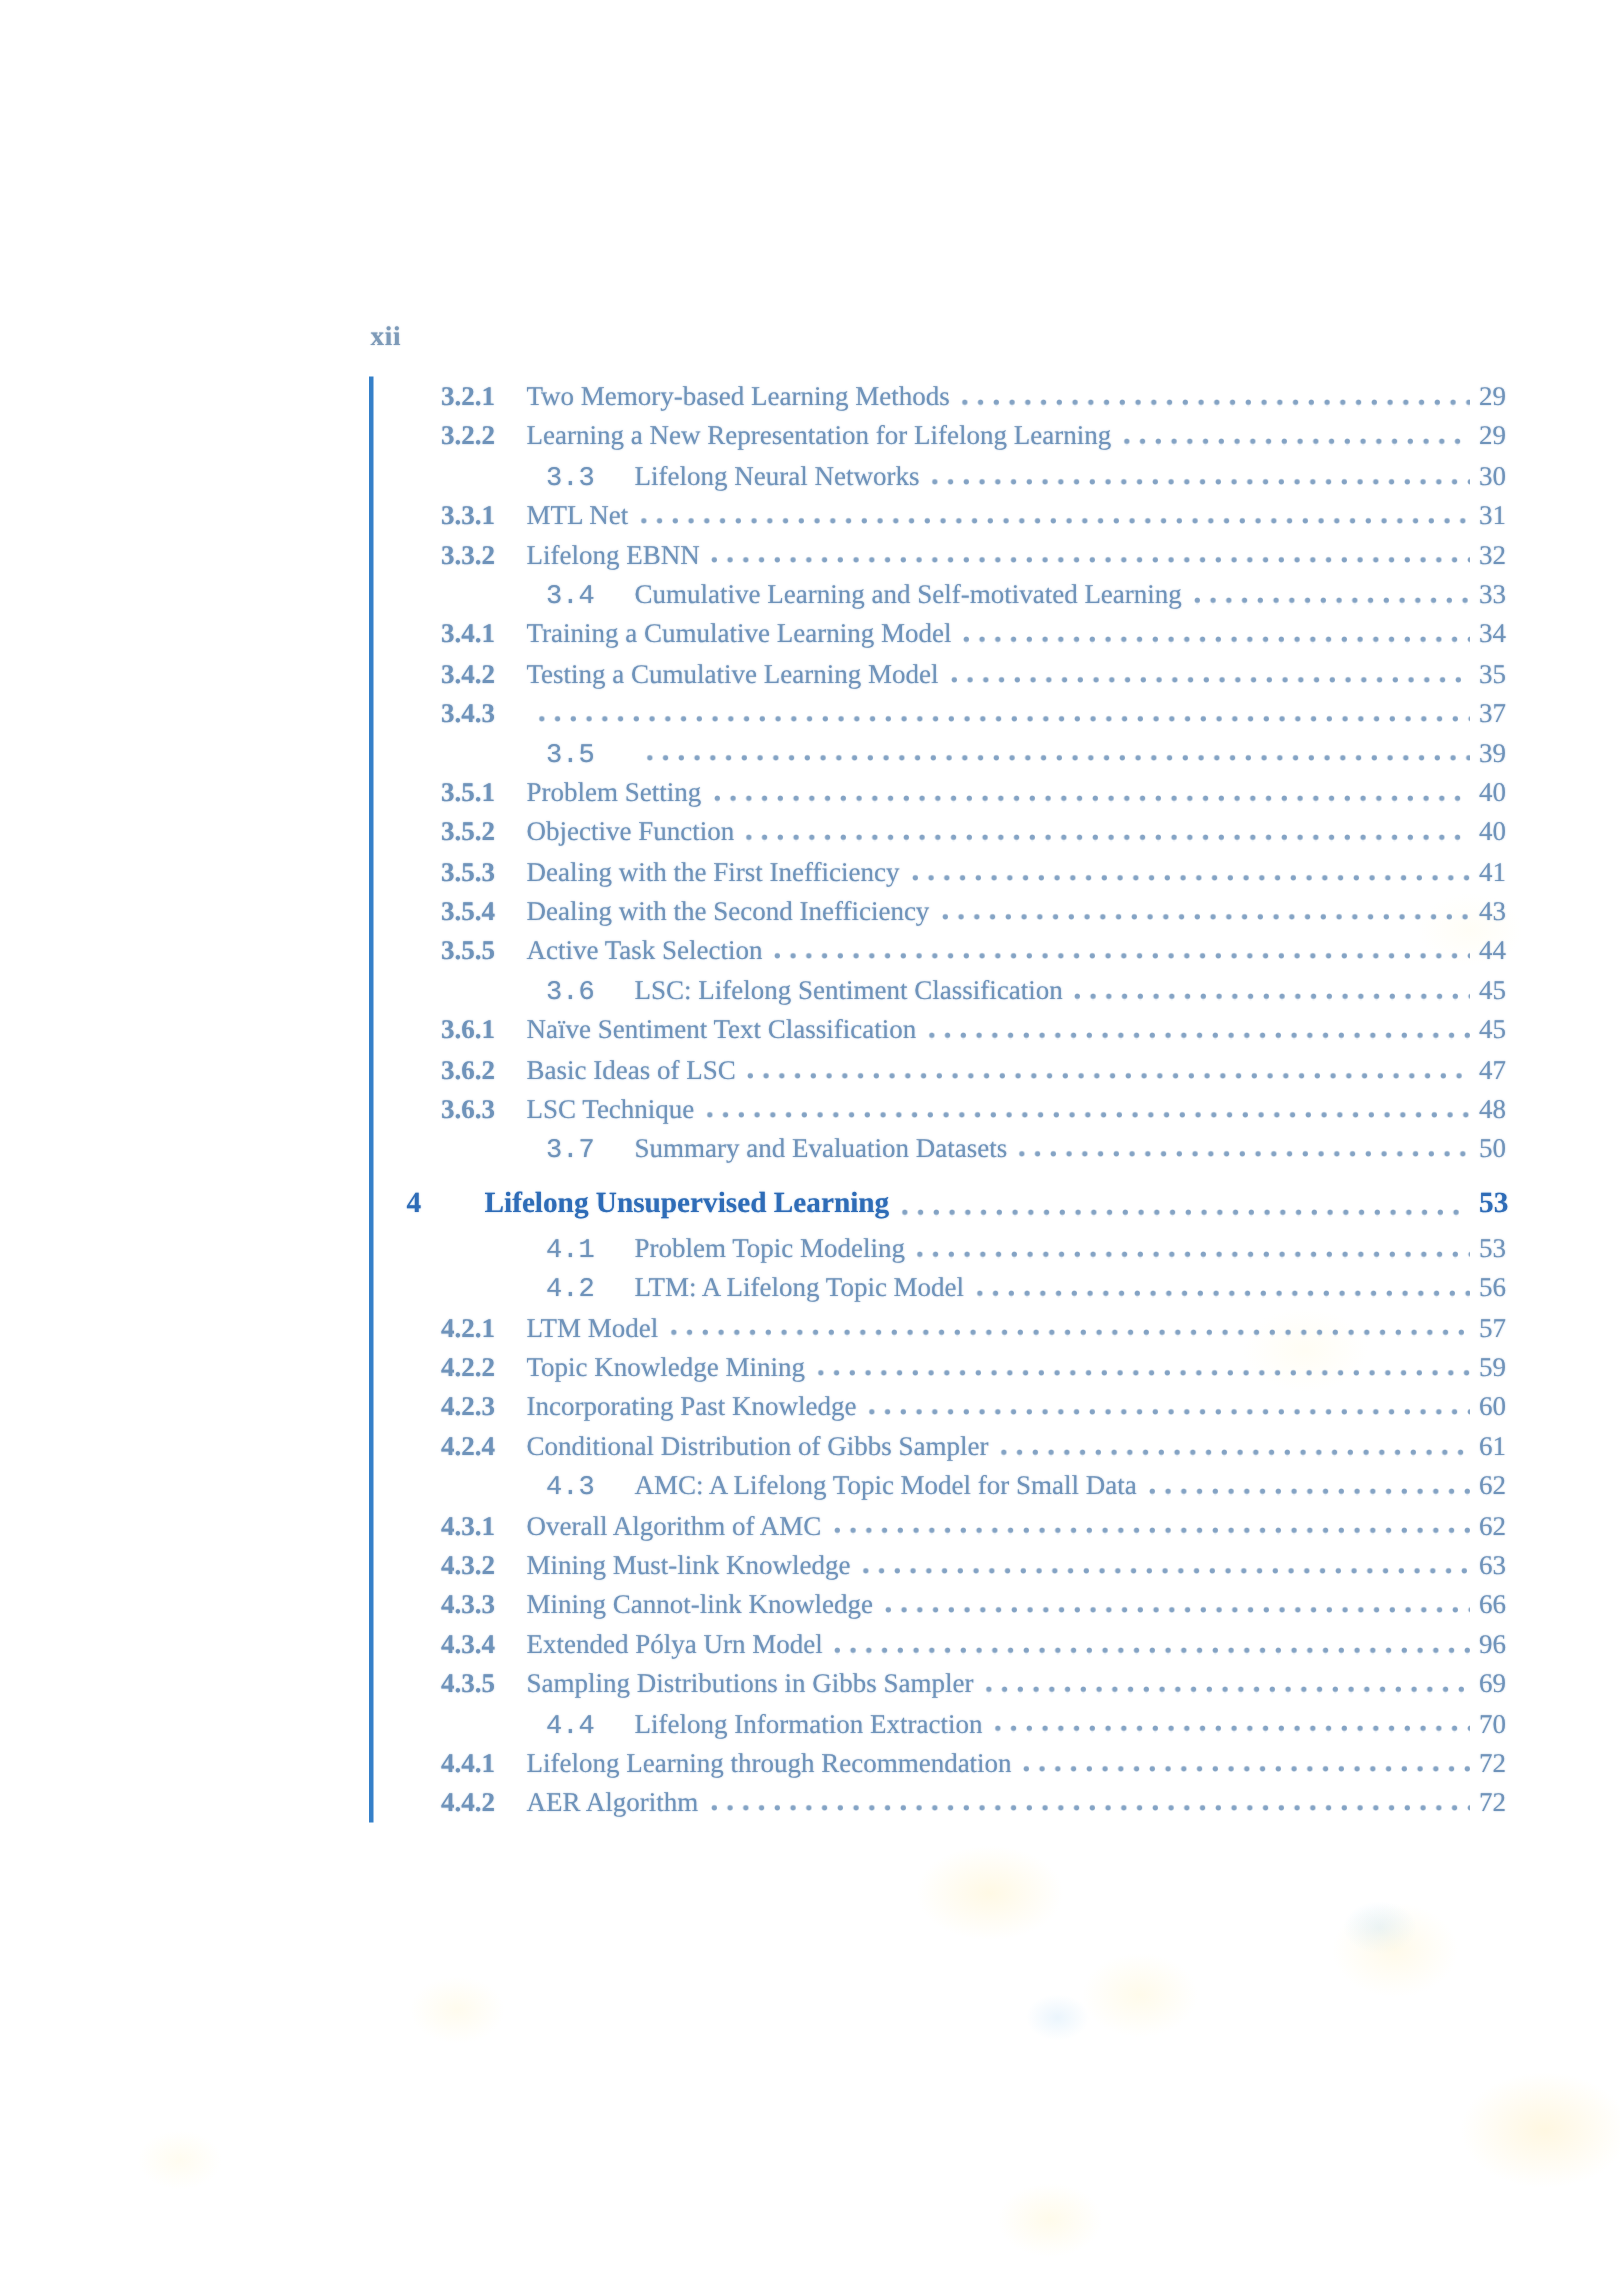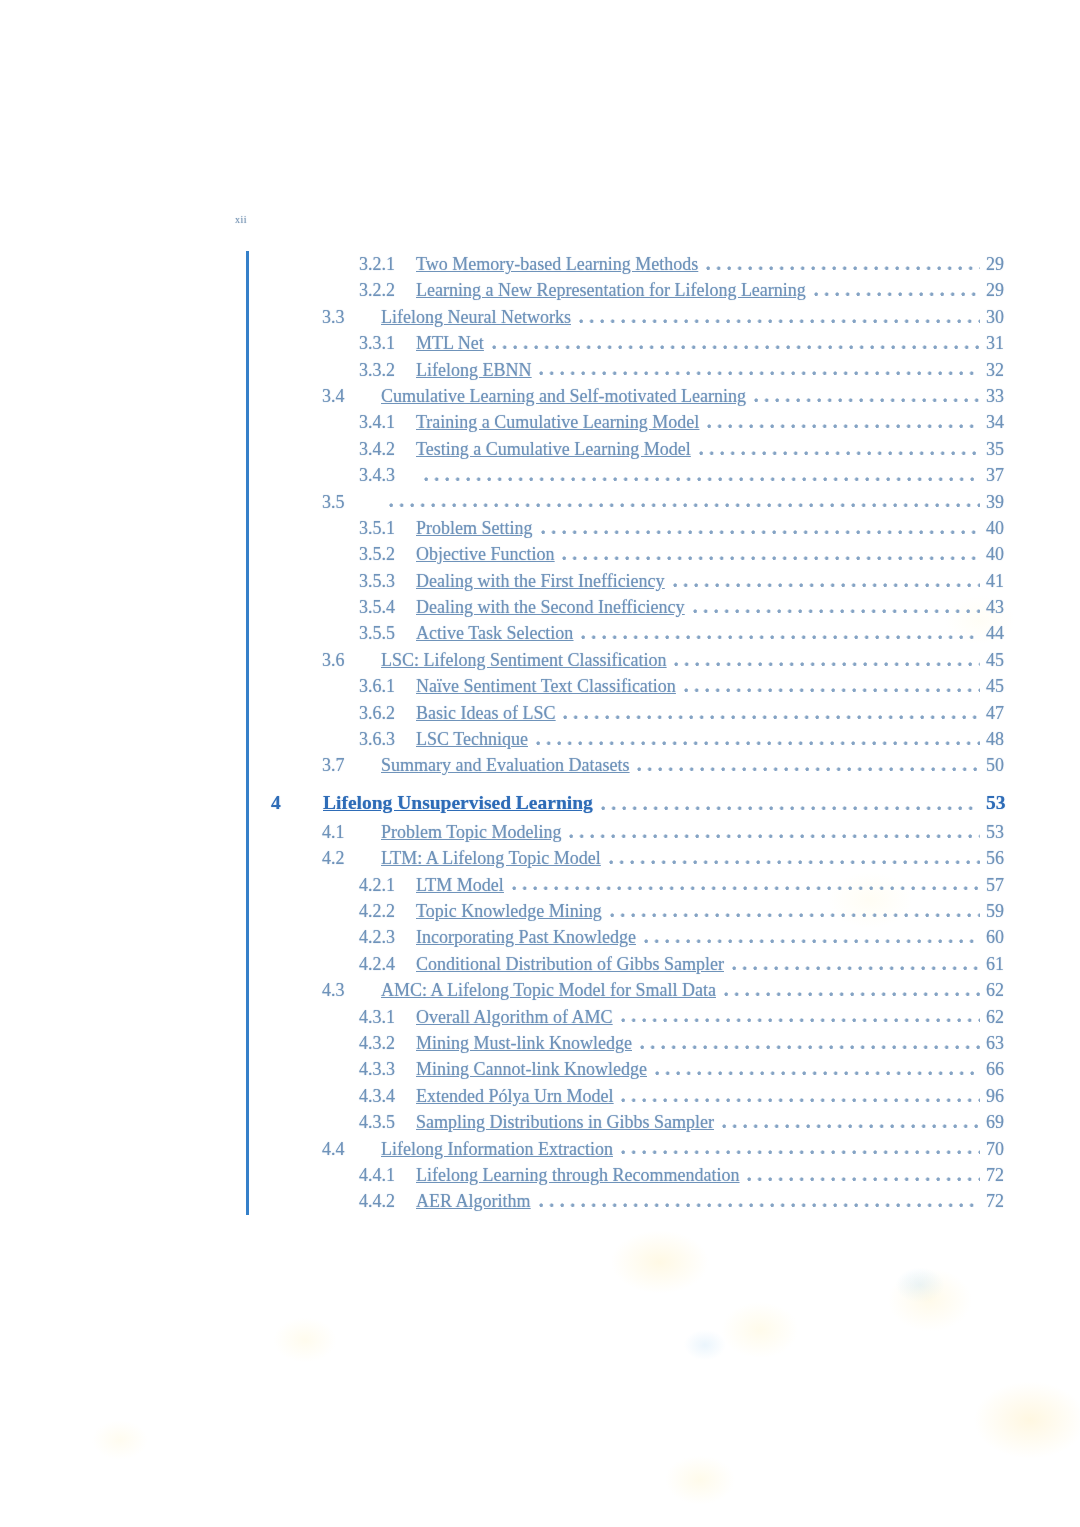--- a/index.html
+++ b/index.html
@@ -27,26 +27,27 @@
       radial-gradient(50px 35px at 700px 1480px, rgba(255,246,210,0.45), rgba(255,246,210,0) 70%),
       radial-gradient(45px 32px at 305px 1340px, rgba(255,246,212,0.40), rgba(255,246,212,0) 70%),
       radial-gradient(40px 28px at 120px 1440px, rgba(255,246,212,0.35), rgba(255,246,212,0) 70%),
       radial-gradient(35px 25px at 920px 1285px, rgba(175,216,246,0.30), rgba(175,216,246,0) 70%),
       radial-gradient(30px 22px at 705px 1345px, rgba(175,216,246,0.25), rgba(175,216,246,0) 70%),
       radial-gradient(60px 40px at 870px 900px, rgba(255,248,218,0.30), rgba(255,248,218,0) 70%),
       radial-gradient(50px 35px at 980px 620px, rgba(255,248,218,0.25), rgba(255,248,218,0) 70%);
   }
   .folio {
     position: absolute;
-    left: 235px;
+    left: 247px;
     top: 214px;
-    font-size: 10px;
+    font-size: 18px;
     letter-spacing: 0.5px;
     color: #7d9ab8;
     text-shadow: 0 0 1px rgba(125,154,184,0.7);
+    font-weight: bold;
   }
   .content {
     position: absolute;
     left: 246px;
     top: 251px;
     width: 770px;
     box-sizing: border-box;
     border-left: 3.5px solid #3580c9;
     filter: blur(0.25px);
   }
@@ -54,33 +55,33 @@
     display: flex;
     align-items: baseline;
     height: 26.4px;
     line-height: 26.4px;
     font-size: 18px;
     color: #6f93ba;
     text-shadow: 0 0 1.1px rgba(111,147,186,0.7);
     white-space: nowrap;
   }
   .row .num { flex: none; }
-  .row.section .num    { margin-left: 73px;  width: 59px; }
-  .row.subsection .num { margin-left: 110px; width: 57px; }
+  .row.section .num    { margin-left: 115px;  width: 59px; font-family: Liberation Mono, monospace; }
+  .row.subsection .num { margin-left: 45px; width: 57px; font-weight: bold; }
   .row.chapter {
     height: 32px;
     line-height: 32px;
     margin-top: 8px;
     font-weight: bold;
     font-size: 19.5px;
     color: #2e6cb7;
     text-shadow: 0 0 1px rgba(46,108,183,0.6);
   }
   .row.chapter .num { margin-left: 22px; width: 52px; }
-  .row .title { flex: none; text-decoration: underline; }
+  .row .title { flex: none; }
   .row .dots {
     flex: 1 1 auto;
     align-self: stretch;
     margin: 0 6px 0 8px;
     background-image: radial-gradient(circle at 2.2px 2.2px, #84a3c4 1.5px, rgba(132,163,196,0) 2.1px);
     background-size: 10.5px 5px;
     background-repeat: repeat-x;
     background-position: 0 calc(100% - 6.5px);
   }
   .row.chapter .dots {

